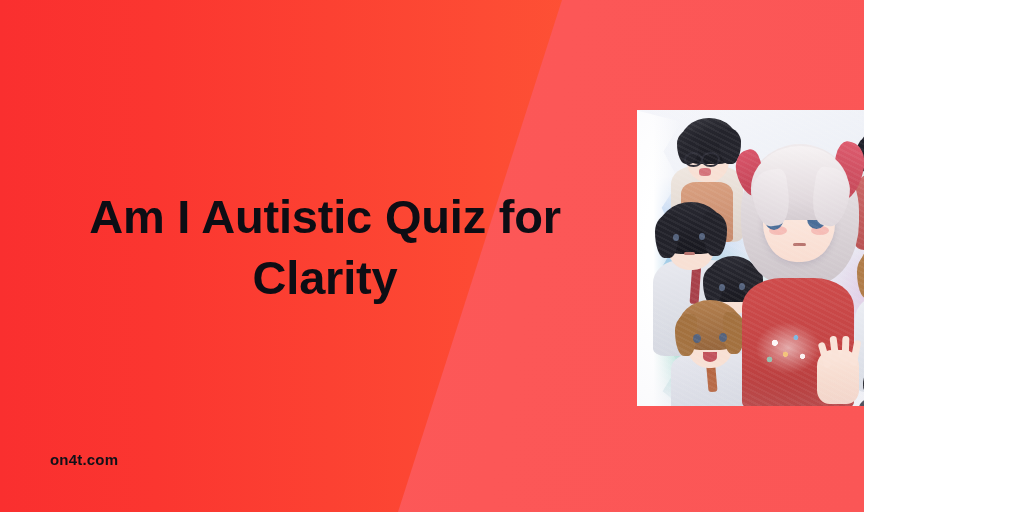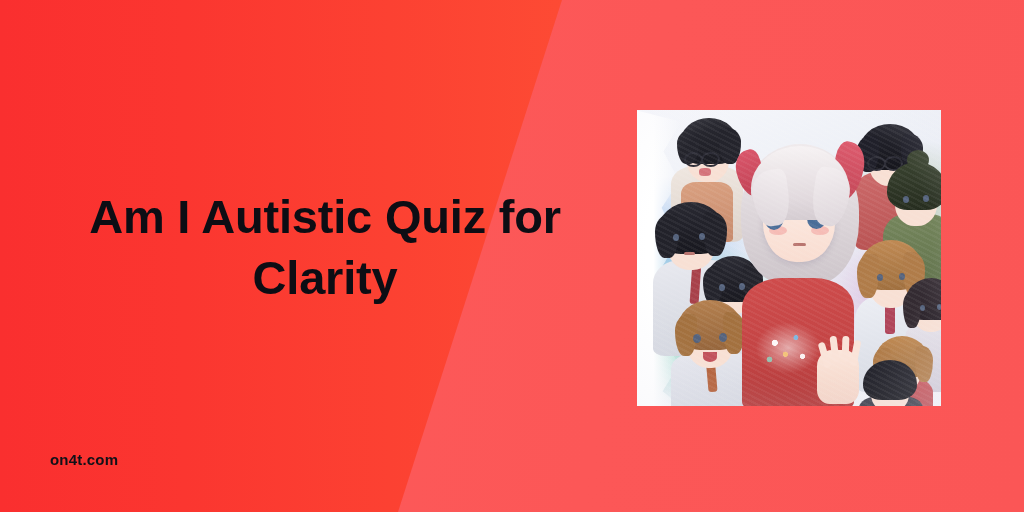--- a/index.html
+++ b/index.html
@@ -6,21 +6,21 @@
     margin: 0;
     padding: 0;
     background: #ffffff;
   }
   body {
     font-family: "Liberation Sans", sans-serif;
   }
 
   #banner {
     position: relative;
-    width: 1024px;
+    width: 864px;
     height: 512px;
     overflow: hidden;
     background: #fc5a5a; 
   }
 
   
   .bg-right {
     position: absolute;
     inset: 0;
     background: linear-gradient(100deg, #fd5b5b 0%, #fc5757 60%, #fb5656 100%);

